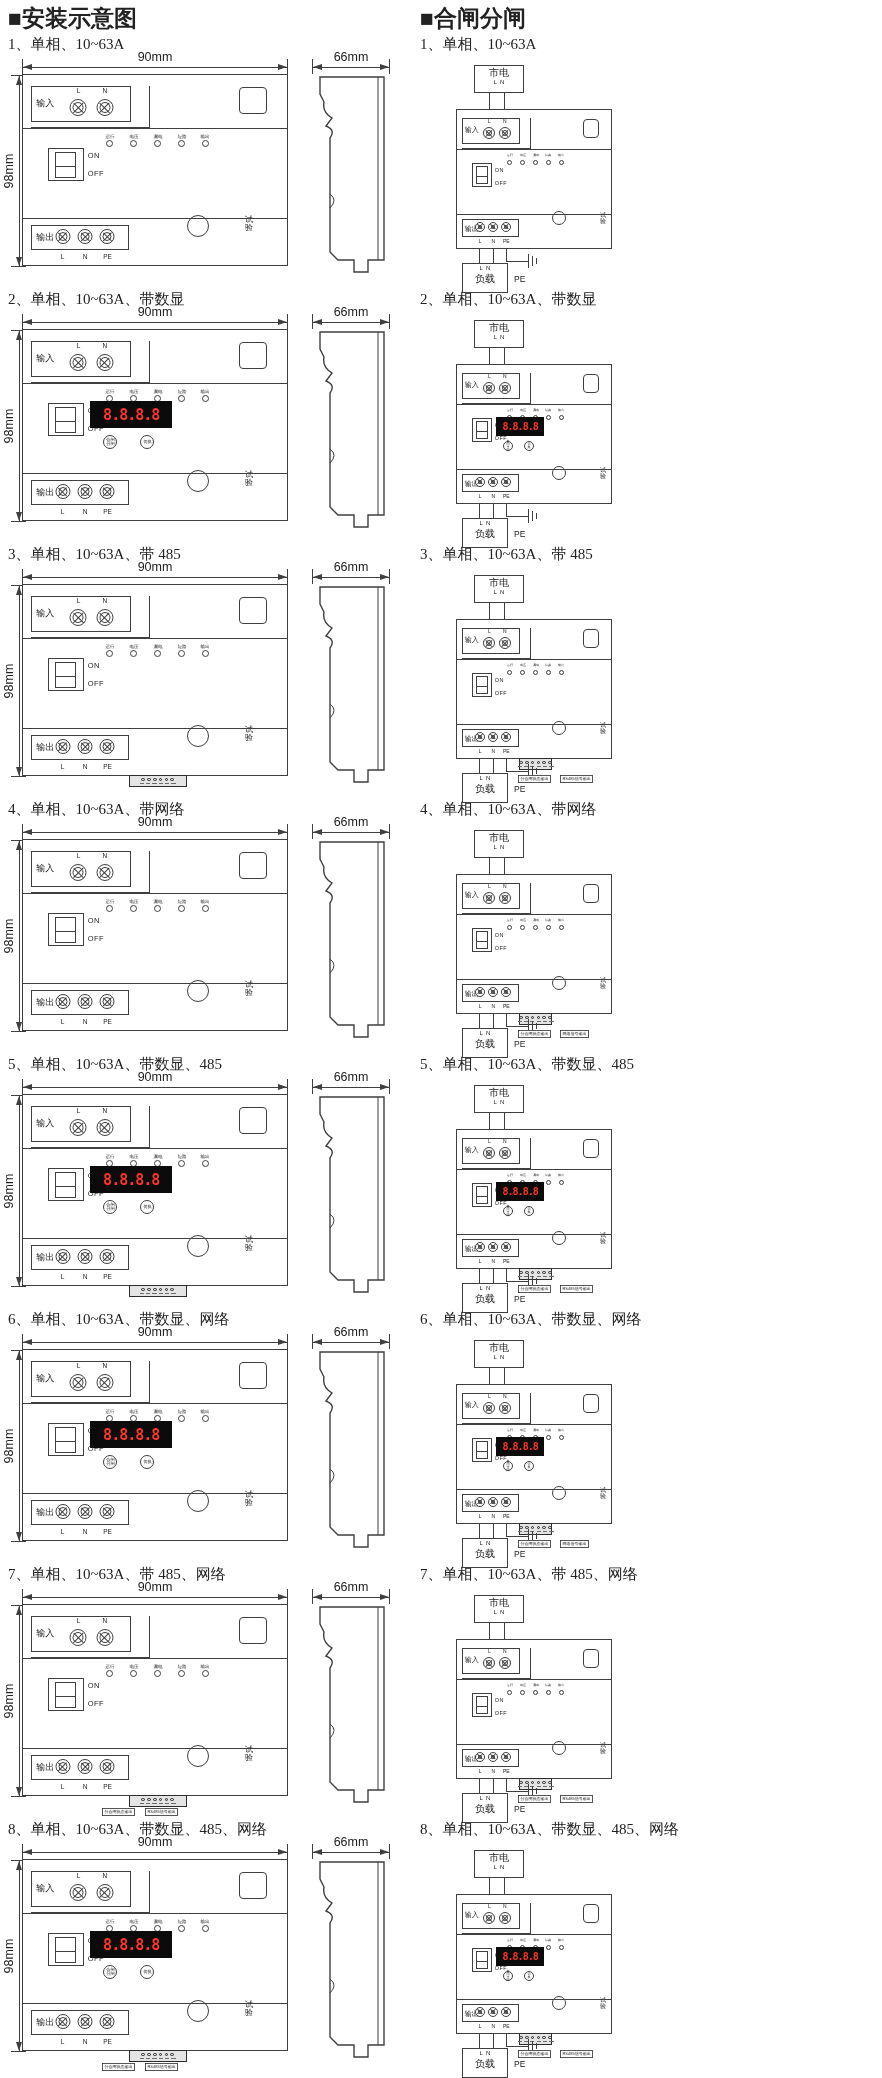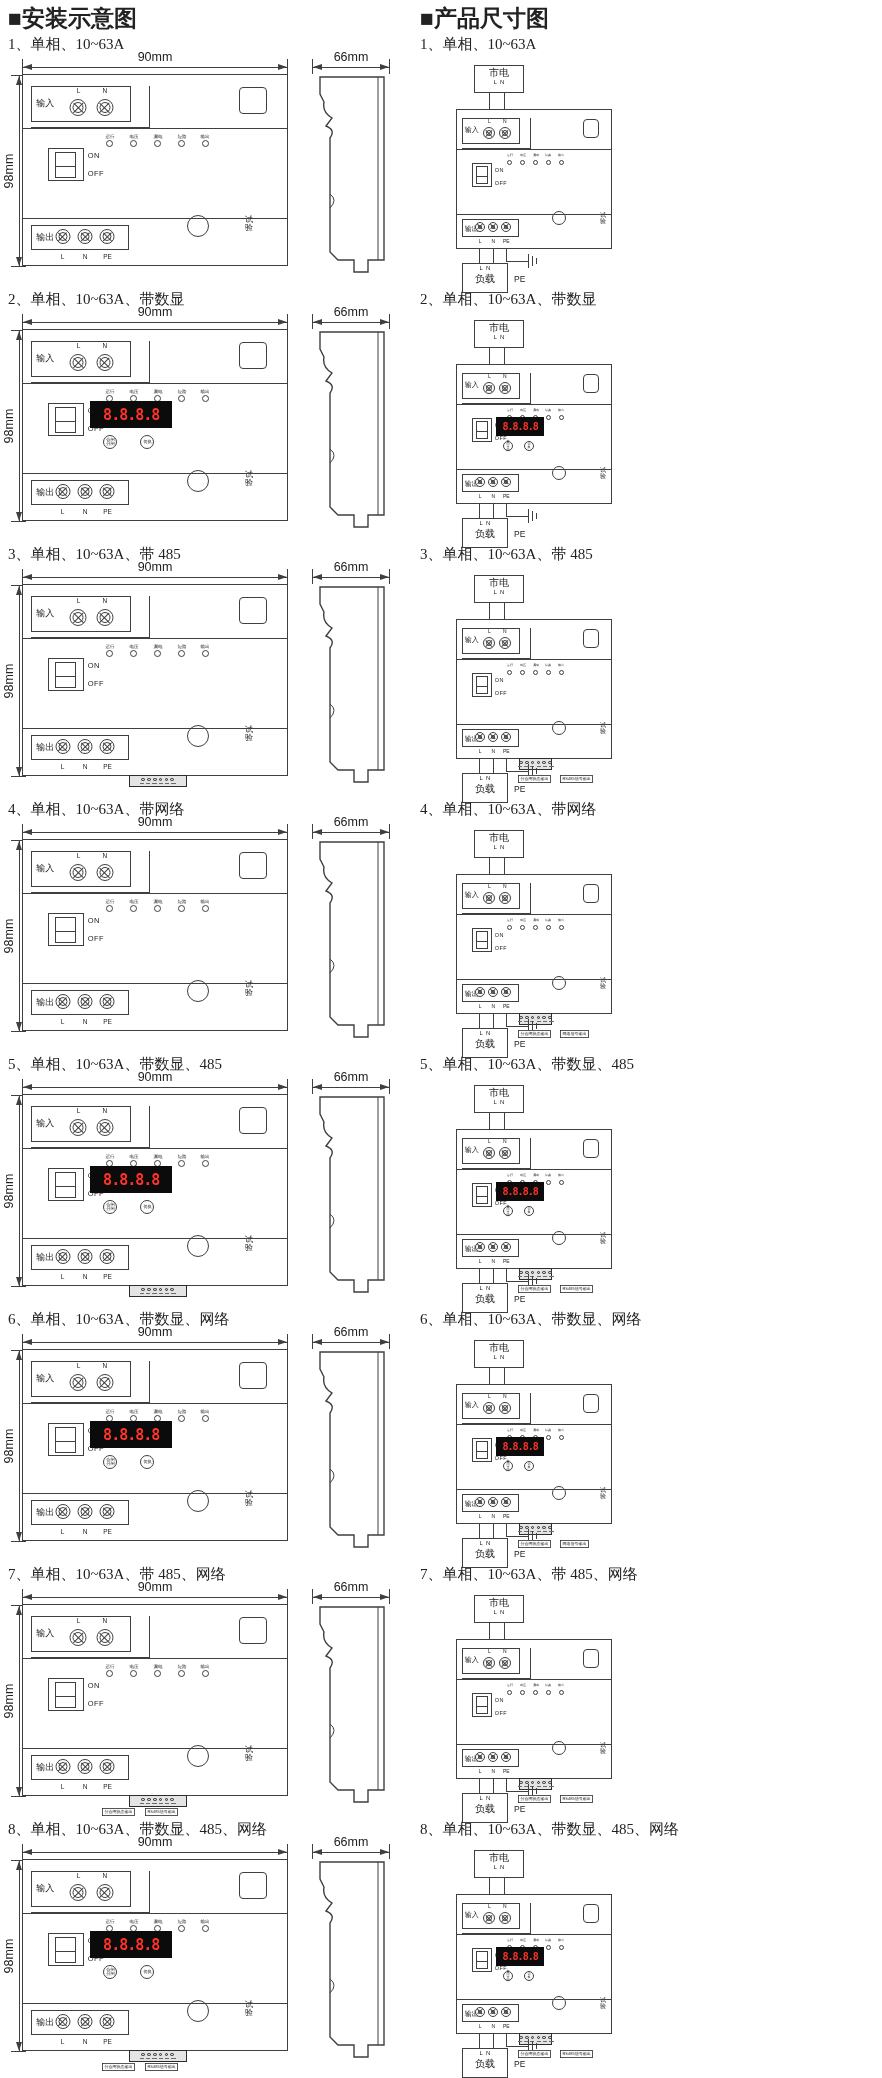--- a/index.html
+++ b/index.html
@@ -1042,21 +1042,21 @@
             <path d="M8,3 H72 V186 H56 V198 H42 V186 H26 L18,178 V64 Q24,56 14,52 L20,44 Q10,38 12,28 L8,20 Z" fill="none" stroke="#3f3f3f" stroke-width="1.4"></path>
             <path d="M66,3 V186" fill="none" stroke="#3f3f3f" stroke-width="1"></path>
             <path d="M18,120 Q26,126 18,134" fill="none" stroke="#3f3f3f" stroke-width="1"></path>
           </svg>
         </div>
       </section>
     </div>
 </div>
 
 <div class="col" id="colR">
-  <div class="col-title">■产品尺寸图</div>
+  <div class="col-title">■合闸分闸</div>
   <div>
       <section class="secR">
         <div class="cap">1、单相、10~63A</div>
         <div class="install">
           <div class="abs mains">
             <div class="l1">市电</div>
             <div class="l2">L  N</div>
           </div>
           <i class="wire" style="left: 63px; top: 40px; width: 1.2px; height: 16px;"></i>
           <i class="wire" style="left: 78px; top: 40px; width: 1.2px; height: 16px;"></i>

